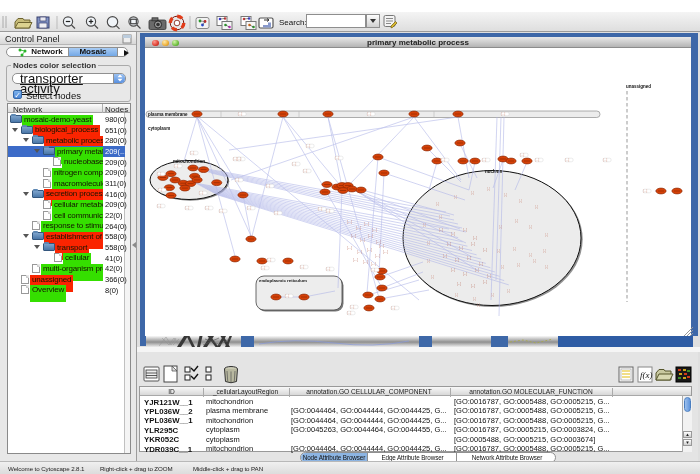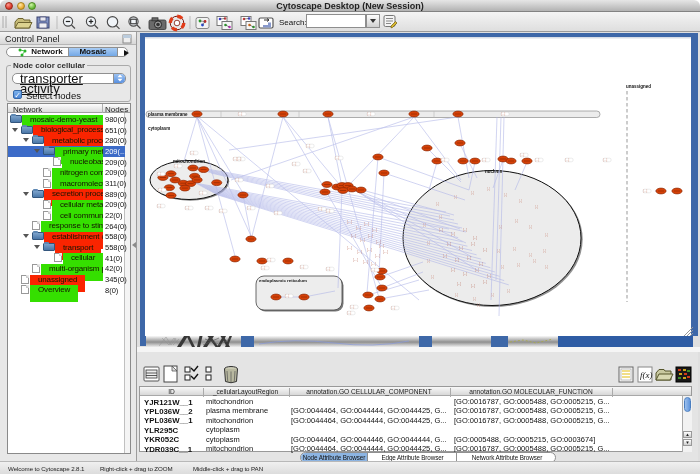--- a/index.html
+++ b/index.html
@@ -23,21 +23,21 @@
 #dropdown{left:12px;top:41px;width:114px;height:11px;background:#fff;border:1px solid #909090;border-radius:5px;}
 #dropdown .txt{position:absolute;left:7px;top:0px;font-size:13px;color:#111;line-height:10px;text-decoration:underline;}
 #dropdown .step{position:absolute;right:0;top:0;width:12px;height:9px;border-radius:0 4px 4px 0;background:linear-gradient(#9cc2f2,#5890e0);border-left:1px solid #909090;}
 #checkbox{left:13px;top:58px;width:9px;height:9px;background:linear-gradient(#7db2ec,#4a86d8);border:1px solid #3668a8;border-radius:2px;color:#fff;font-size:8px;line-height:9px;text-align:center;}
 #cklab{left:26px;top:57.5px;font-size:9.5px;color:#111;}
 #treebox{left:7px;top:71px;width:124px;height:351px;background:#fff;border:1px solid #8a8a8a;}
 #treehead{left:0;top:0;width:122px;height:9px;background:linear-gradient(#fdfdfd,#dcdcdc);border-bottom:1px solid #a0a0a0;font-size:8px;color:#222;}
 #treescroll{right:0;top:9px;width:6px;height:340px;background:#f4f4f4;border-left:1px solid #c0c0c0;}
 .trow{position:absolute;left:0;width:117px;height:10.6px;font-size:8px;}
 .trow .cnt{position:absolute;left:97px;top:1px;font-size:7.5px;color:#111;white-space:nowrap;}
-.trow .lab{position:absolute;top:0.5px;height:17px;line-height:9.5px;color:#151500;padding:0 8px;white-space:nowrap;overflow:hidden;letter-spacing:-0.15px;}
+.trow .lab{position:absolute;top:0.5px;height:17px;line-height:9.5px;color:#151500;padding:0 2px;white-space:nowrap;overflow:hidden;letter-spacing:-0.15px;}
 .lab.g{background:#35df00;}
 .lab.r{background:#fa2400;}
 .exp{position:absolute;top:3px;width:0;height:0;border-left:3.5px solid transparent;border-right:3.5px solid transparent;border-top:4.5px solid #555;}
 .fold{position:absolute;top:1px;width:12px;height:8px;background:linear-gradient(#7da3cc,#4a77a8);border:1px solid #33567e;border-radius:1px;}
 .fold:before{content:"";position:absolute;left:0px;top:-2px;width:5px;height:2px;background:#5e88b4;border-radius:1px 1px 0 0;}
 .file{position:absolute;top:0.5px;width:7.5px;height:9px;background:#fff;border:1px solid #999;}
 .file:before{content:"";position:absolute;right:-1px;top:-1px;border-style:solid;border-width:0 3px 3px 0;border-color:transparent #e8e8e8 #ccc transparent;}
 
 #desktop{left:137px;top:32px;width:563px;height:429px;background:#dfdfdf;}
 #iwin{left:3px;top:1px;width:558px;height:303px;background:#fff;border-left:5px solid #3d67a8;border-right:7px solid #3d67a8;border-top:4px solid #3d67a8;box-shadow:inset 0 1.5px 0 #d8dde6;}
@@ -62,26 +62,20 @@
 
 #btabs{left:163px;top:100px;width:256px;height:11px;background:#fff;border:1px solid #8f8f8f;border-radius:5.5px;font-size:6.3px;color:#111;letter-spacing:-0.1px;}
 #btabs .bseg{position:absolute;top:0;height:9px;line-height:9px;text-align:center;}
 
 #statusbar{left:0;top:461px;width:700px;height:13px;background:linear-gradient(#f0f0f0,#dcdcdc);border-top:1px solid #b8b8b8;font-size:6.2px;color:#222;letter-spacing:-0.1px;}
 #statusbar span{position:absolute;top:3px;}
 </style></head>
 <body>
 <div id="stage">
 
-  <div class="abs" id="titlebar">
-    <div class="tl" style="left:5px;background:radial-gradient(circle at 35% 30%,#ff9a90,#dd3d30 60%,#a62014);border:0.5px solid #9a2a1a;"></div>
-    <div class="tl" style="left:16.5px;background:radial-gradient(circle at 35% 30%,#ffe9a8,#eeaf38 60%,#b97f10);border:0.5px solid #a8821e;"></div>
-    <div class="tl" style="left:28px;background:radial-gradient(circle at 35% 30%,#d2f4a8,#6fc040 60%,#3f8a18);border:0.5px solid #4e8a22;"></div>
-    <div class="t">Cytoscape Desktop (New Session)</div>
-  </div>
 
   <div class="abs" id="toolbar">
     <svg class="abs" style="left:0;top:0;" width="700" height="20" viewBox="0 0 700 20">
       <g stroke="#aaa" stroke-width="1">
           <line x1="3" y1="4" x2="3" y2="16"></line>
           <line x1="6" y1="4" x2="6" y2="16"></line>
         </g>
 
       <path d="M15 10 L18 6.5 L23 6.5 L24 8 L30 8 L30 16 L15 16 Z" fill="#c8bd7a" stroke="#6e6430" stroke-width="1"></path>
       <path d="M15 16 L18 10.5 L32 10.5 L29 16 Z" fill="#ddd390" stroke="#6e6430" stroke-width="1"></path>
@@ -177,21 +171,21 @@
           <circle cx="2" cy="2" r="1.5" fill="#2ab52a"></circle>
           <circle cx="7" cy="3" r="1.5" fill="#2ab52a"></circle>
           <circle cx="4" cy="7" r="1.5" fill="#2ab52a"></circle>
           <path d="M2 2 L7 3 L4 7" stroke="#2ab52a" fill="none" stroke-width="0.8"></path>
         </svg>
       <div class="seg" style="left:20px;width:40px;">Network</div>
       <div class="seg" id="mosaic">Mosaic</div>
       <div style="position:absolute;left:117px;top:1.5px;width:0;height:0;border-top:3.5px solid transparent;border-bottom:3.5px solid transparent;border-left:5px solid #111;"></div>
     </div>
     <div class="abs" id="groupbox"></div>
-    <div class="abs" id="grouplab">Node color cellular</div>
+    <div class="abs" id="grouplab">Nodes color selection</div>
     <div class="abs" id="dropdown">
         <span class="txt">transporter activity</span>
       <div class="step">
           <svg width="12" height="8" viewBox="0 0 12 8" style="display:block">
             <path d="M6 0.5 L8.5 3.2 L3.5 3.2 Z" fill="#fff"></path>
             <path d="M6 7.5 L3.5 4.8 L8.5 4.8 Z" fill="#fff"></path>
           </svg>
         </div>
     </div>
     <div class="abs" id="checkbox">✓</div>
@@ -240,21 +234,21 @@
           </div>
           <div class="trow" style="top:64.0px;">
             <div class="file" style="left:35px;"></div>
             <div class="lab g" style="left:44px;max-width:51px;">macromolecule</div>
             <div class="cnt" style="">311(0)</div>
           </div>
           <div class="trow" style="top:74.7px;">
             <div class="exp" style="left:15px;"></div>
             <div class="fold" style="left:24px;"></div>
             <div class="lab r" style="left:36px;max-width:59px;">secretion process</div>
-            <div class="cnt" style="">889(0)</div>
+            <div class="cnt" style="">416(0)</div>
           </div>
           <div class="trow" style="top:85.4px;">
             <div class="file" style="left:35px;"></div>
             <div class="lab g" style="left:44px;max-width:51px;">cellular metabo</div>
             <div class="cnt" style="">209(0)</div>
           </div>
           <div class="trow" style="top:96.0px;">
             <div class="file" style="left:35px;"></div>
             <div class="lab g" style="left:44px;max-width:51px;">cell communicat</div>
             <div class="cnt" style="">22(0)</div>
@@ -282,21 +276,21 @@
             <div class="cnt" style="">41(0)</div>
           </div>
           <div class="trow" style="top:149.4px;">
             <div class="file" style="left:24px;"></div>
             <div class="lab g" style="left:33px;max-width:62px;">multi-organism pro</div>
             <div class="cnt" style="">42(0)</div>
           </div>
           <div class="trow" style="top:160.1px;">
             <div class="file" style="left:13px;"></div>
             <div class="lab r" style="left:22px;max-width:73px;">unassigned</div>
-            <div class="cnt" style="">345(0)</div>
+            <div class="cnt" style="">366(0)</div>
           </div>
           <div class="trow" style="top:170.7px;">
             <div class="file" style="left:13px;"></div>
             <div class="lab g" style="left:22px;max-width:73px;">Overview</div>
             <div class="cnt" style="">8(0)</div>
           </div>
         </div>
     </div>
   </div>
 
@@ -328,20 +322,26 @@
       <svg class="abs" style="left:108px;top:0;" width="160" height="11">
           <path d="M5 8 Q40 2 80 7 T155 5" stroke="#8899dd" fill="none" stroke-width="0.7"></path>
         </svg>
       <svg class="abs" style="left:362px;top:0;" width="50 " height="11">
           <path d="M2 6 L15 4 L28 7 L45 3" stroke="#aaaa44" fill="none" stroke-width="0.8" stroke-dasharray="2 2"></path>
         </svg>
     </div>
     <div class="abs" style="left:3px;top:304px;width:5.5px;height:10px;background:#3d67a8;z-index:6;"></div>
 
     <div class="abs" id="iwin">
+      <div class="abs" id="ititle">
+        <div class="tli" style="left:7px;background:radial-gradient(circle at 35% 30%,#ff9a90,#dd3d30 60%,#a62014);"></div>
+        <div class="tli" style="left:17px;background:radial-gradient(circle at 35% 30%,#ffe9a8,#eeaf38 60%,#b97f10);"></div>
+        <div class="tli" style="left:27px;background:radial-gradient(circle at 35% 30%,#d2f4a8,#6fc040 60%,#3f8a18);"></div>
+        <div class="t">primary metabolic process</div>
+      </div>
 
       <svg class="abs" style="left:0;top:11px;" width="548" height="288" viewBox="0 0 548 288" id="netcanvas">
           <rect x="1" y="63" width="454" height="6.5" rx="3.2" fill="#ececec" stroke="#999" stroke-width="0.8"></rect>
           <line x1="76" y1="63" x2="76" y2="69.5" stroke="#bbb" stroke-width="0.6"></line>
           <line x1="154" y1="63" x2="154" y2="69.5" stroke="#bbb" stroke-width="0.6"></line>
           <line x1="289" y1="63" x2="289" y2="69.5" stroke="#bbb" stroke-width="0.6"></line>
           <text x="3" y="68" font-size="4.5" font-weight="bold" fill="#111">plasma membrane</text>
           <text x="3" y="82" font-size="4.5" font-weight="bold" fill="#111">cytoplasm</text>
           <ellipse cx="45.19999999999999" cy="133.2" rx="39" ry="19.5" fill="#0a0a0a" opacity="0.5"></ellipse>
           <ellipse cx="44" cy="132" rx="39" ry="19.5" fill="#ededed" stroke="#111" stroke-width="1"></ellipse>
@@ -763,25 +763,26 @@
             </div>
             <div class="drow" style="top:18.8px;">
               <span class="dc1">YPL036W__1</span>
               <span class="dc2">mitochondrion</span>
               <span class="dc3">[GO:0044464, GO:0044444, GO:0044425, G...</span>
               <span class="dc4">[GO:0016787, GO:0005488, GO:0005215, G...</span>
             </div>
             <div class="drow" style="top:28.2px;">
               <span class="dc1">YLR295C</span>
               <span class="dc2">cytoplasm</span>
+              <span class="dc3">[GO:0045263, GO:0044464, GO:0044455, G...</span>
+              <span class="dc4">[GO:0016787, GO:0005215, GO:0003824, G...</span>
             </div>
             <div class="drow" style="top:37.6px;">
               <span class="dc1">YKR052C</span>
               <span class="dc2">cytoplasm</span>
-              <span class="dc3">[GO:0044464, GO:0044446, GO:0044444, G...</span>
               <span class="dc4">[GO:0005488, GO:0005215, GO:0003674]</span>
             </div>
             <div class="drow" style="top:47.0px;">
               <span class="dc1">YDR039C__1</span>
               <span class="dc2">mitochondrion</span>
               <span class="dc3">[GO:0044464, GO:0044444, GO:0044425, G...</span>
               <span class="dc4">[GO:0016787, GO:0005488, GO:0005215, G...</span>
             </div>
           </div>
       </div>

